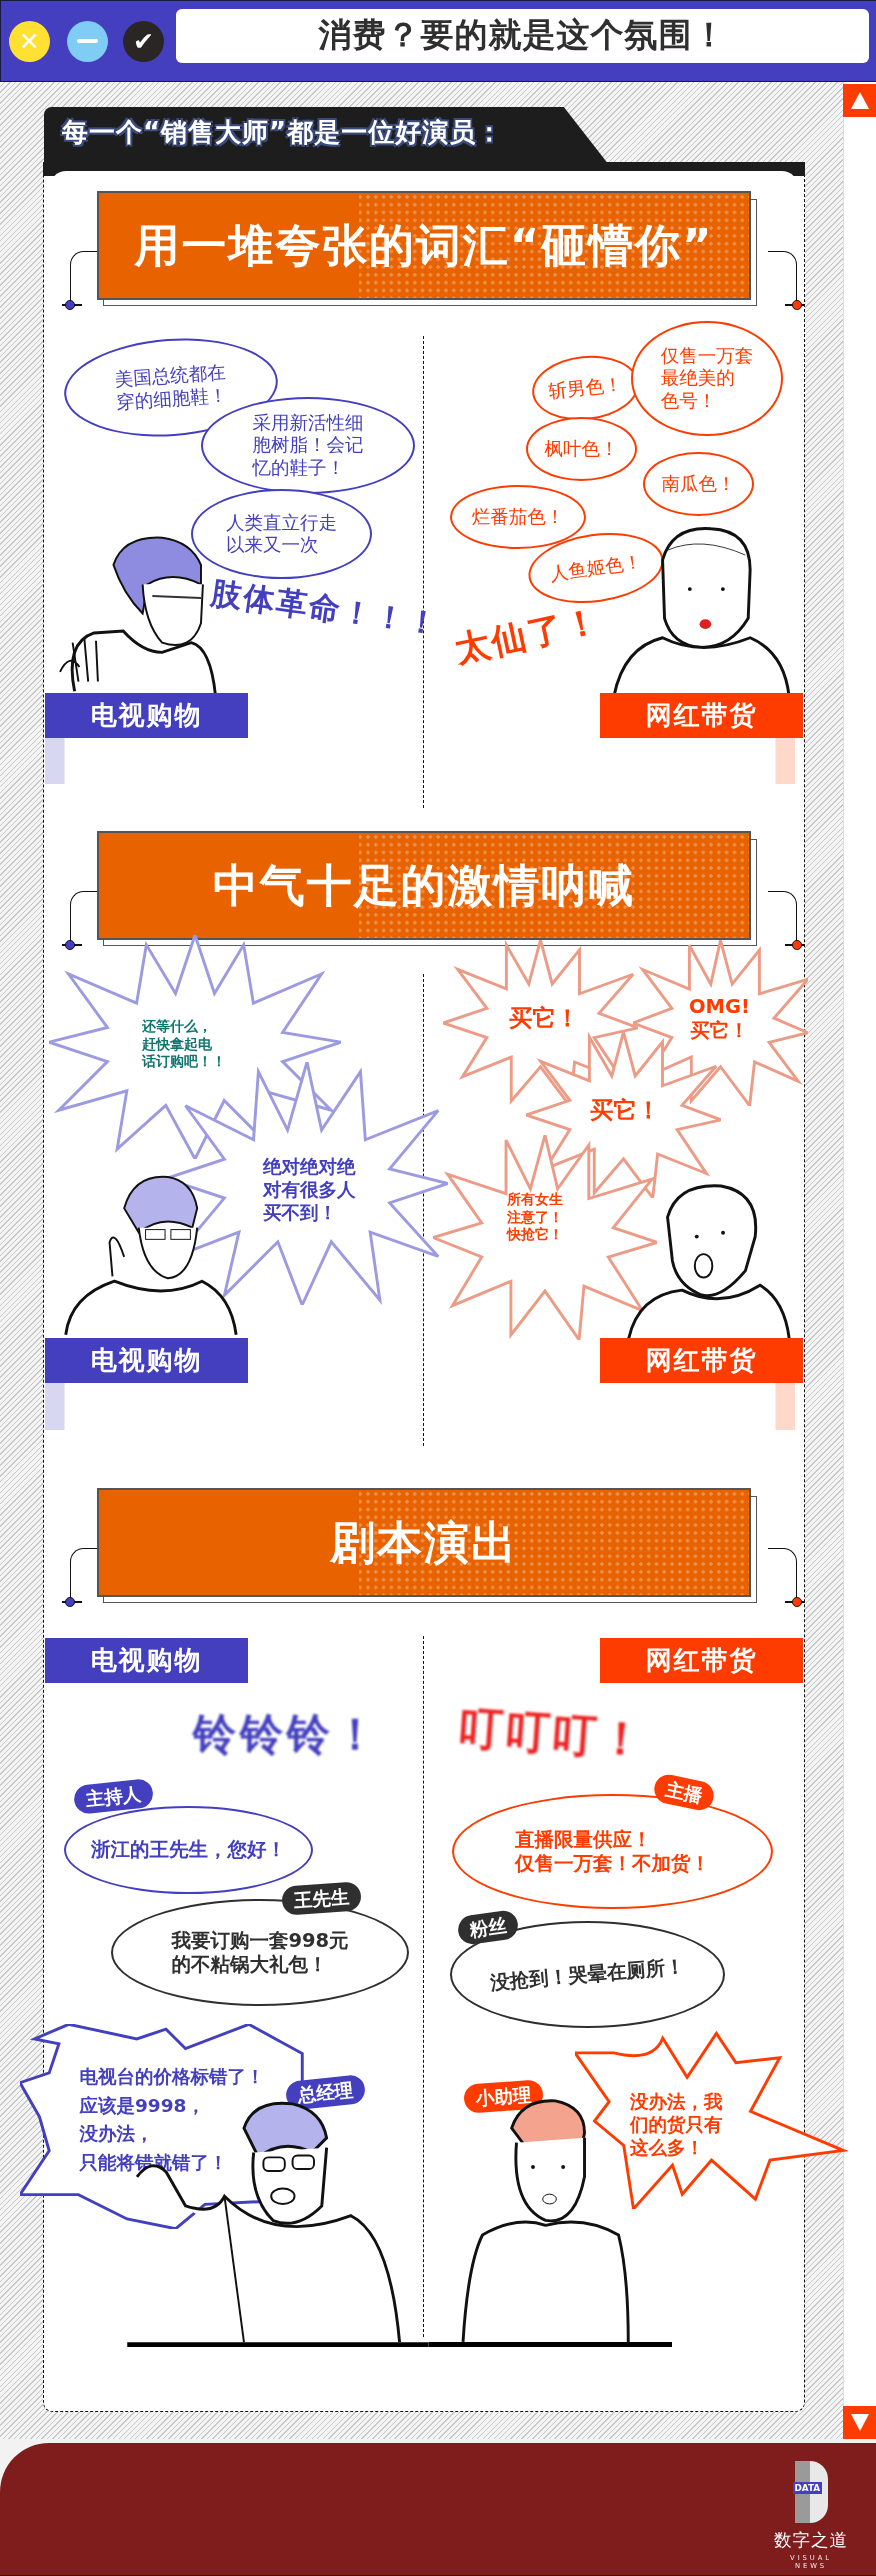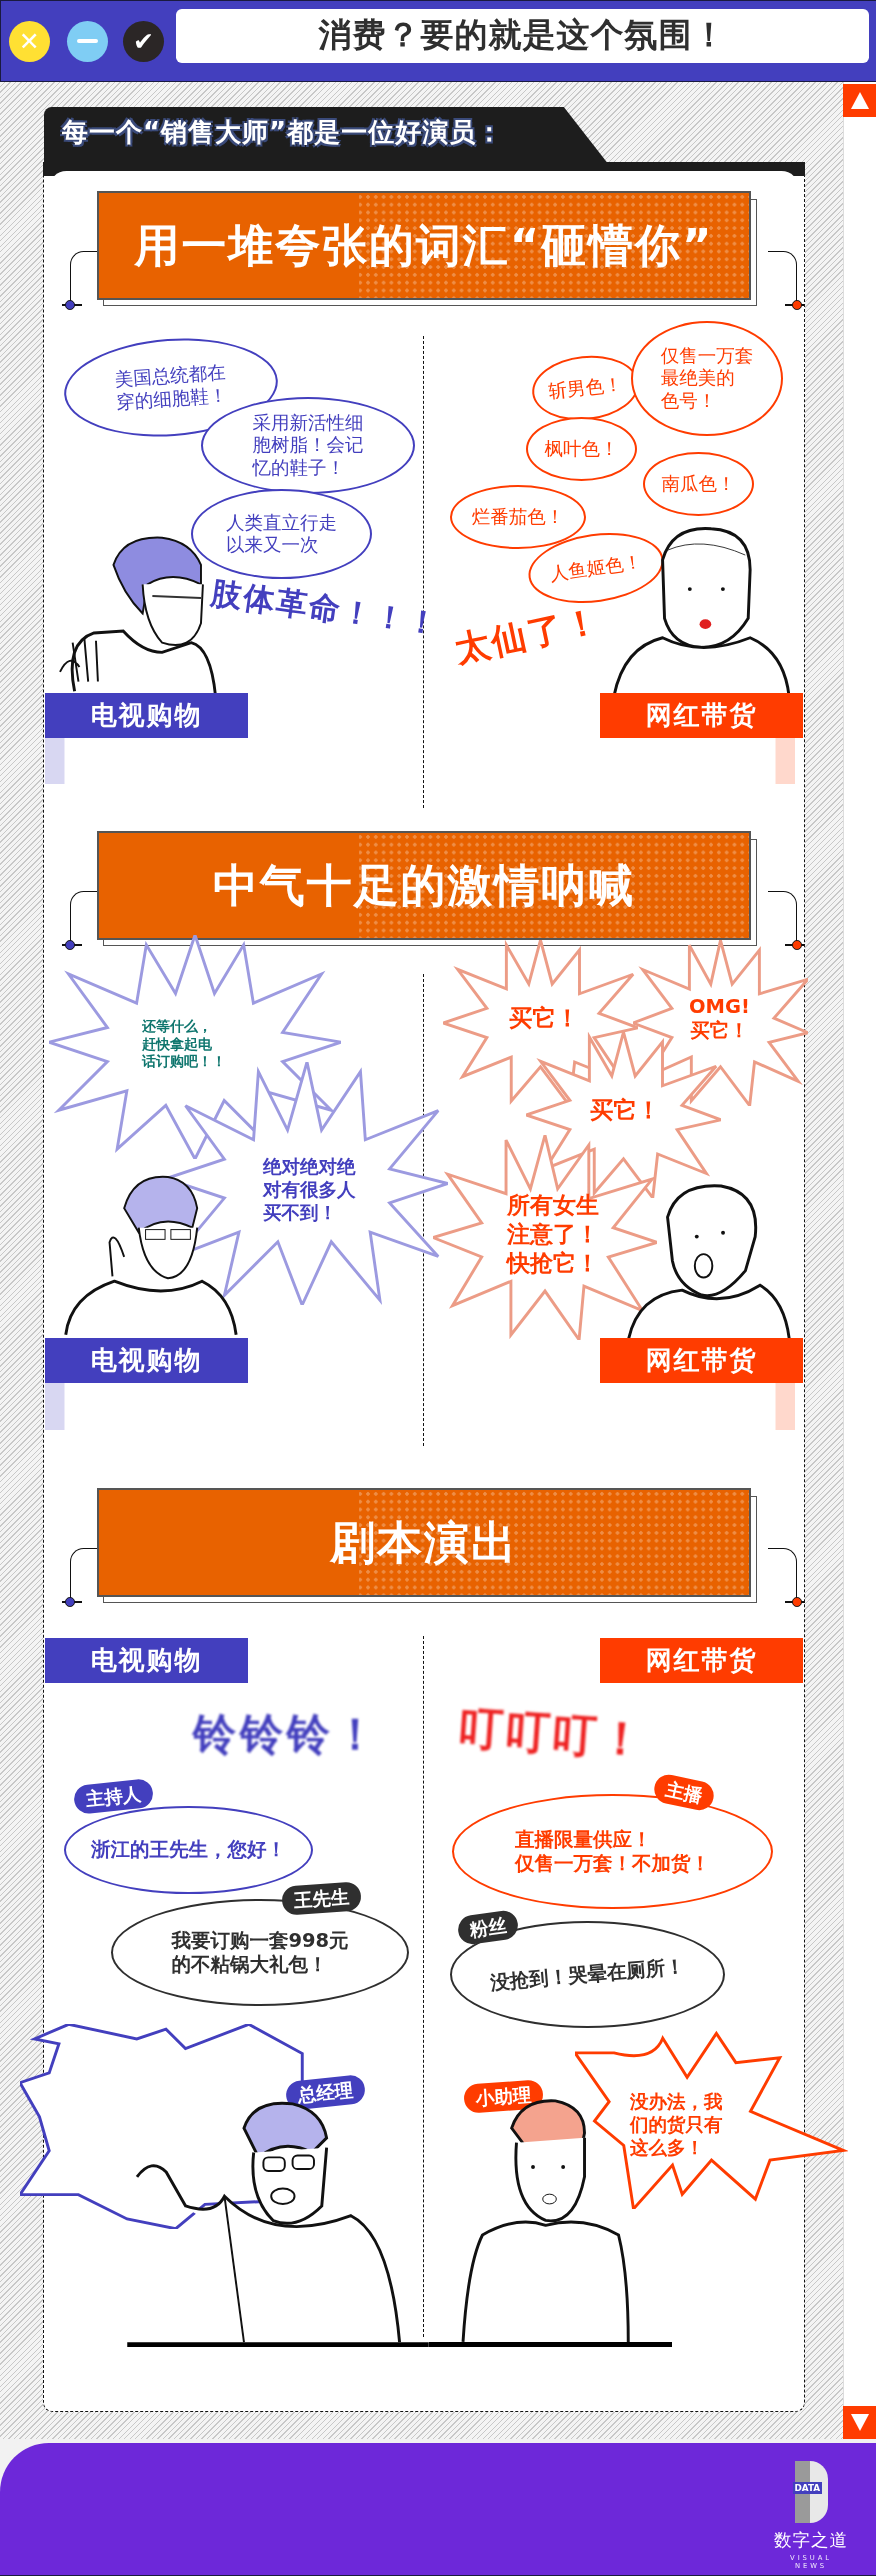--- a/index.html
+++ b/index.html
@@ -150,21 +150,21 @@
   .pill.blue { background: #433fbe; }
   .pill.red { background: #ff3c00; }
   .pill.dark { background: #2f2f2f; }
 
   
   .figure { position: absolute; }
 
   
   .footer {
     position: absolute; left: 0; top: 2443px; width: 877px; height: 133px;
-    background: #6d28d9; border-radius: 49px 0 0 0; border-bottom: 1.9px solid #1a1a40;
+    background: #7f1d1d; border-radius: 49px 0 0 0; border-bottom: 1.9px solid #1a1a40;
   }
   .logo { position: absolute; right: 27px; top: 17.5px; width: 78px; text-align: center; color: #fff; }
   .logo-d { margin: 0 auto; width: 33px; height: 62px; position: relative; }
   .logo-name { font-size: 17.5px; margin-top: 5.8px; letter-spacing: 1px; }
   .logo-sub { font-size: 6.8px; letter-spacing: 2.9px; margin-top: 1.9px; opacity: 0.9; }
 </style>
 </head>
 <body>
 
 <div class="titlebar">
@@ -331,21 +331,21 @@
 <div class="burst" style="left:526px;top:1032px;width:195px;height:166px;">
   <svg width="195" height="166" viewBox="0 0 200 170">
       <polygon points="100,0 112,45 140,10 140,55 195,35 160,75 200,90 155,100 185,145 135,125 130,170 100,130 70,165 70,120 20,140 45,100 0,85 45,70 15,30 65,50 65,5 88,45" fill="#fff" stroke="#ec9c86" stroke-width="3"></polygon>
     </svg>
   <div class="burst-text" style="left:64px;top:64px;color:#ff3c00;font-size:23.4px;">买它！</div>
 </div>
 <div class="burst" style="left:433px;top:1135px;width:224px;height:205px;">
   <svg width="224" height="205" viewBox="0 0 230 210">
       <polygon points="115,0 128,55 160,10 160,65 225,45 185,95 230,110 180,125 215,180 155,155 150,210 115,160 80,205 80,150 20,175 50,125 0,105 50,90 15,40 75,60 75,5 100,55" fill="#fff" stroke="#ec9c86" stroke-width="3"></polygon>
     </svg>
-  <div class="burst-text" style="left:74px;top:56px;color:#ff3c00;font-size:23px;">所有女生
+  <div class="burst-text" style="left:74px;top:56px;color:#ff3c00;font-size:14px;">所有女生
 注意了！
 快抢它！</div>
 </div>
 
 <svg class="figure" style="left:614px;top:1178px;" width="185" height="161" viewBox="0 0 190 165">
   <path d="M55 40 Q65 5 110 8 Q150 15 145 60 L135 95 Q110 125 90 120 Q65 110 60 85 Z" fill="#fff" stroke="#111" stroke-width="3"></path>
   <circle cx="85" cy="60" r="2" fill="#111"></circle>
     <circle cx="112" cy="56" r="2" fill="#111"></circle>
   <ellipse cx="92" cy="90" rx="9" ry="12" fill="#fff" stroke="#111" stroke-width="2"></ellipse>
   <path d="M15 165 Q25 120 70 115 Q110 135 150 110 Q175 125 180 165" fill="#fff" stroke="#111" stroke-width="3"></path>
@@ -380,20 +380,24 @@
 <div class="bubble dark" style="left:111px;top:1899px;width:298px;height:107px;font-size:19.5px;">
     <span>我要订购一套998元
 的不粘锅大礼包！</span>
   </div>
 <div class="pill dark" style="left:282px;top:1884px;transform:rotate(-4deg);">王先生</div>
 
 <div class="burst" style="left:19.5px;top:2024px;width:292px;height:205px;">
   <svg width="292" height="205" viewBox="0 0 300 210">
       <polygon points="50,0 120,15 150,5 170,25 235,0 290,30 290,110 355,150 270,155 290,180 190,185 160,210 110,200 60,175 0,175 30,130 20,95 0,60 30,50 40,20 15,15" fill="#fff" stroke="#433fbe" stroke-width="3"></polygon>
     </svg>
+  <div class="burst-text" style="left:60px;top:39px;color:#433fbe;font-size:18.5px;line-height:1.55;">电视台的价格标错了！
+应该是9998，
+没办法，
+只能将错就错了！</div>
 </div>
 <div class="pill blue" style="left:286px;top:2078px;transform:rotate(-6deg);">总经理</div>
 
 <svg class="figure" style="left:127px;top:2099px;" width="302" height="248" viewBox="0 0 310 255">
   <path d="M120 30 Q130 0 170 5 Q200 12 205 40 L190 55 Q160 40 135 60 Z" fill="#b5b3ec" stroke="#111" stroke-width="3"></path>
   <path d="M130 55 Q125 100 150 125 Q175 135 200 110 L205 50" fill="#fff" stroke="#111" stroke-width="3"></path>
   <rect x="140" y="60" width="22" height="14" rx="5" fill="none" stroke="#111" stroke-width="2"></rect>
     <rect x="170" y="58" width="22" height="14" rx="5" fill="none" stroke="#111" stroke-width="2"></rect>
   <ellipse cx="160" cy="100" rx="12" ry="8" fill="#fff" stroke="#111" stroke-width="2"></ellipse>
   <path d="M10 80 Q25 60 40 75 L60 110 Q90 120 100 100 Q150 150 230 120 Q270 140 280 250" fill="#fff" stroke="#111" stroke-width="3"></path>

